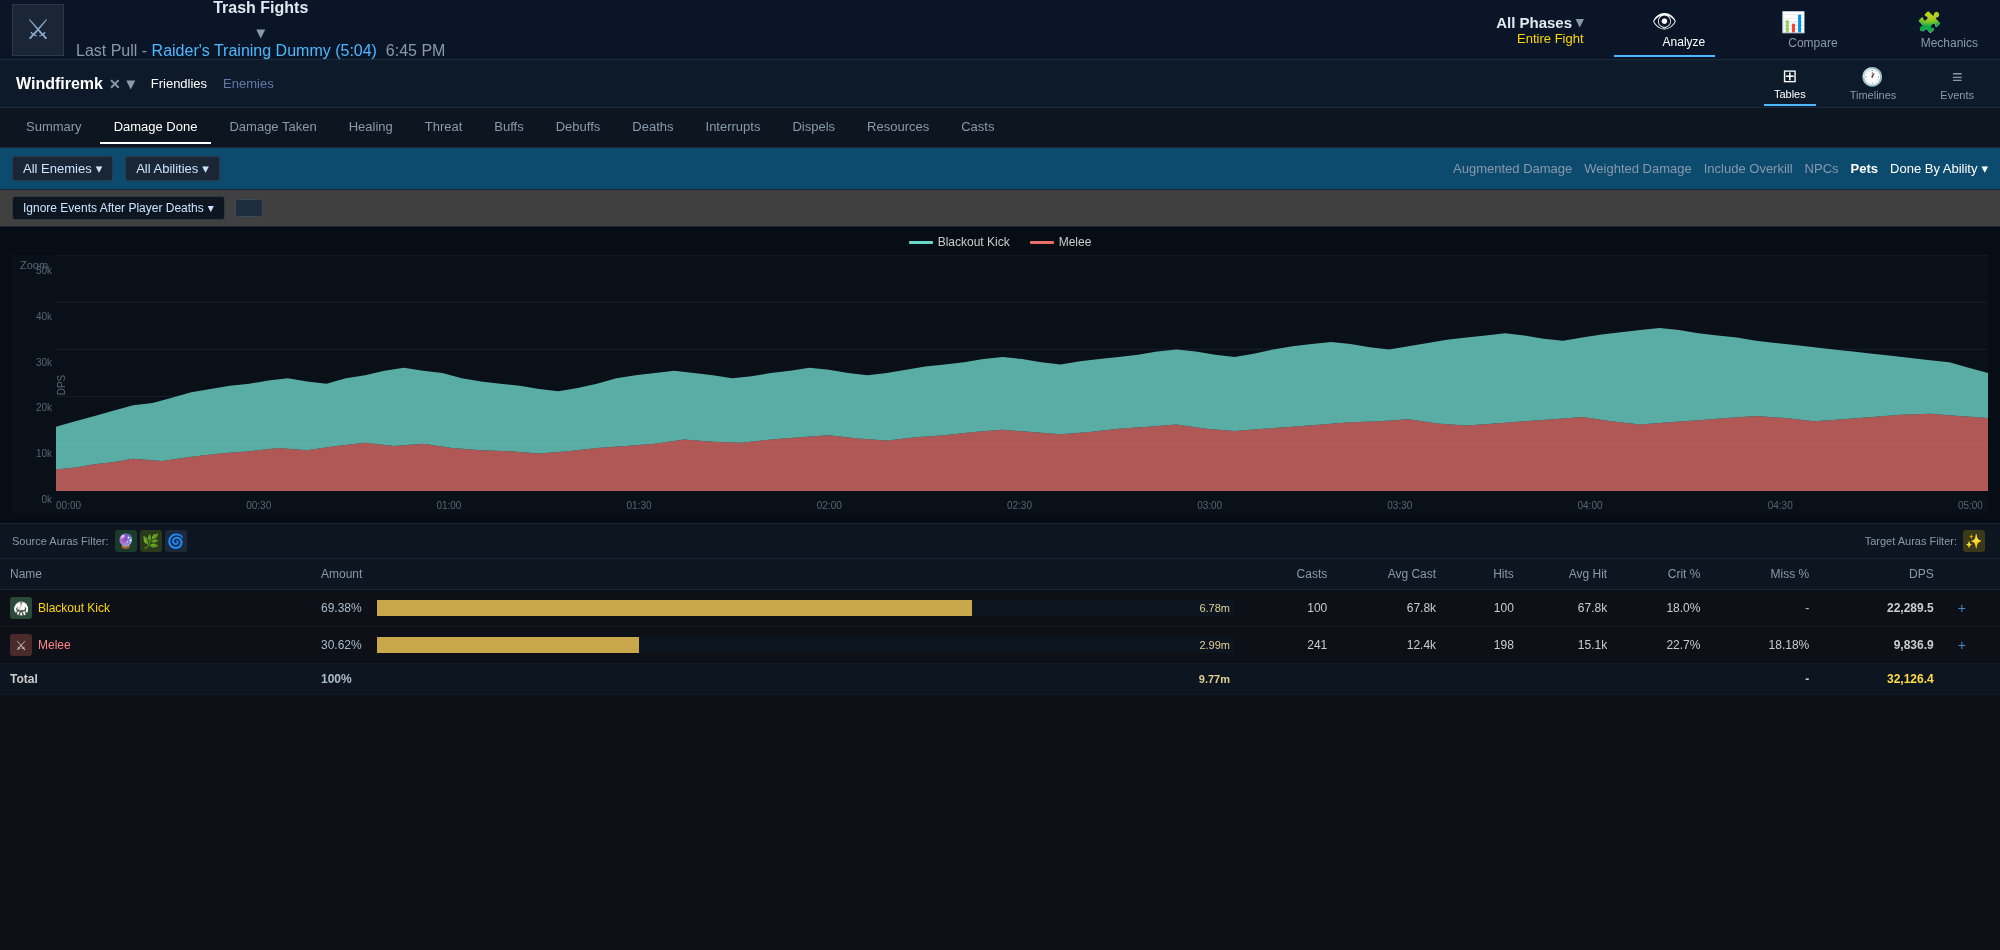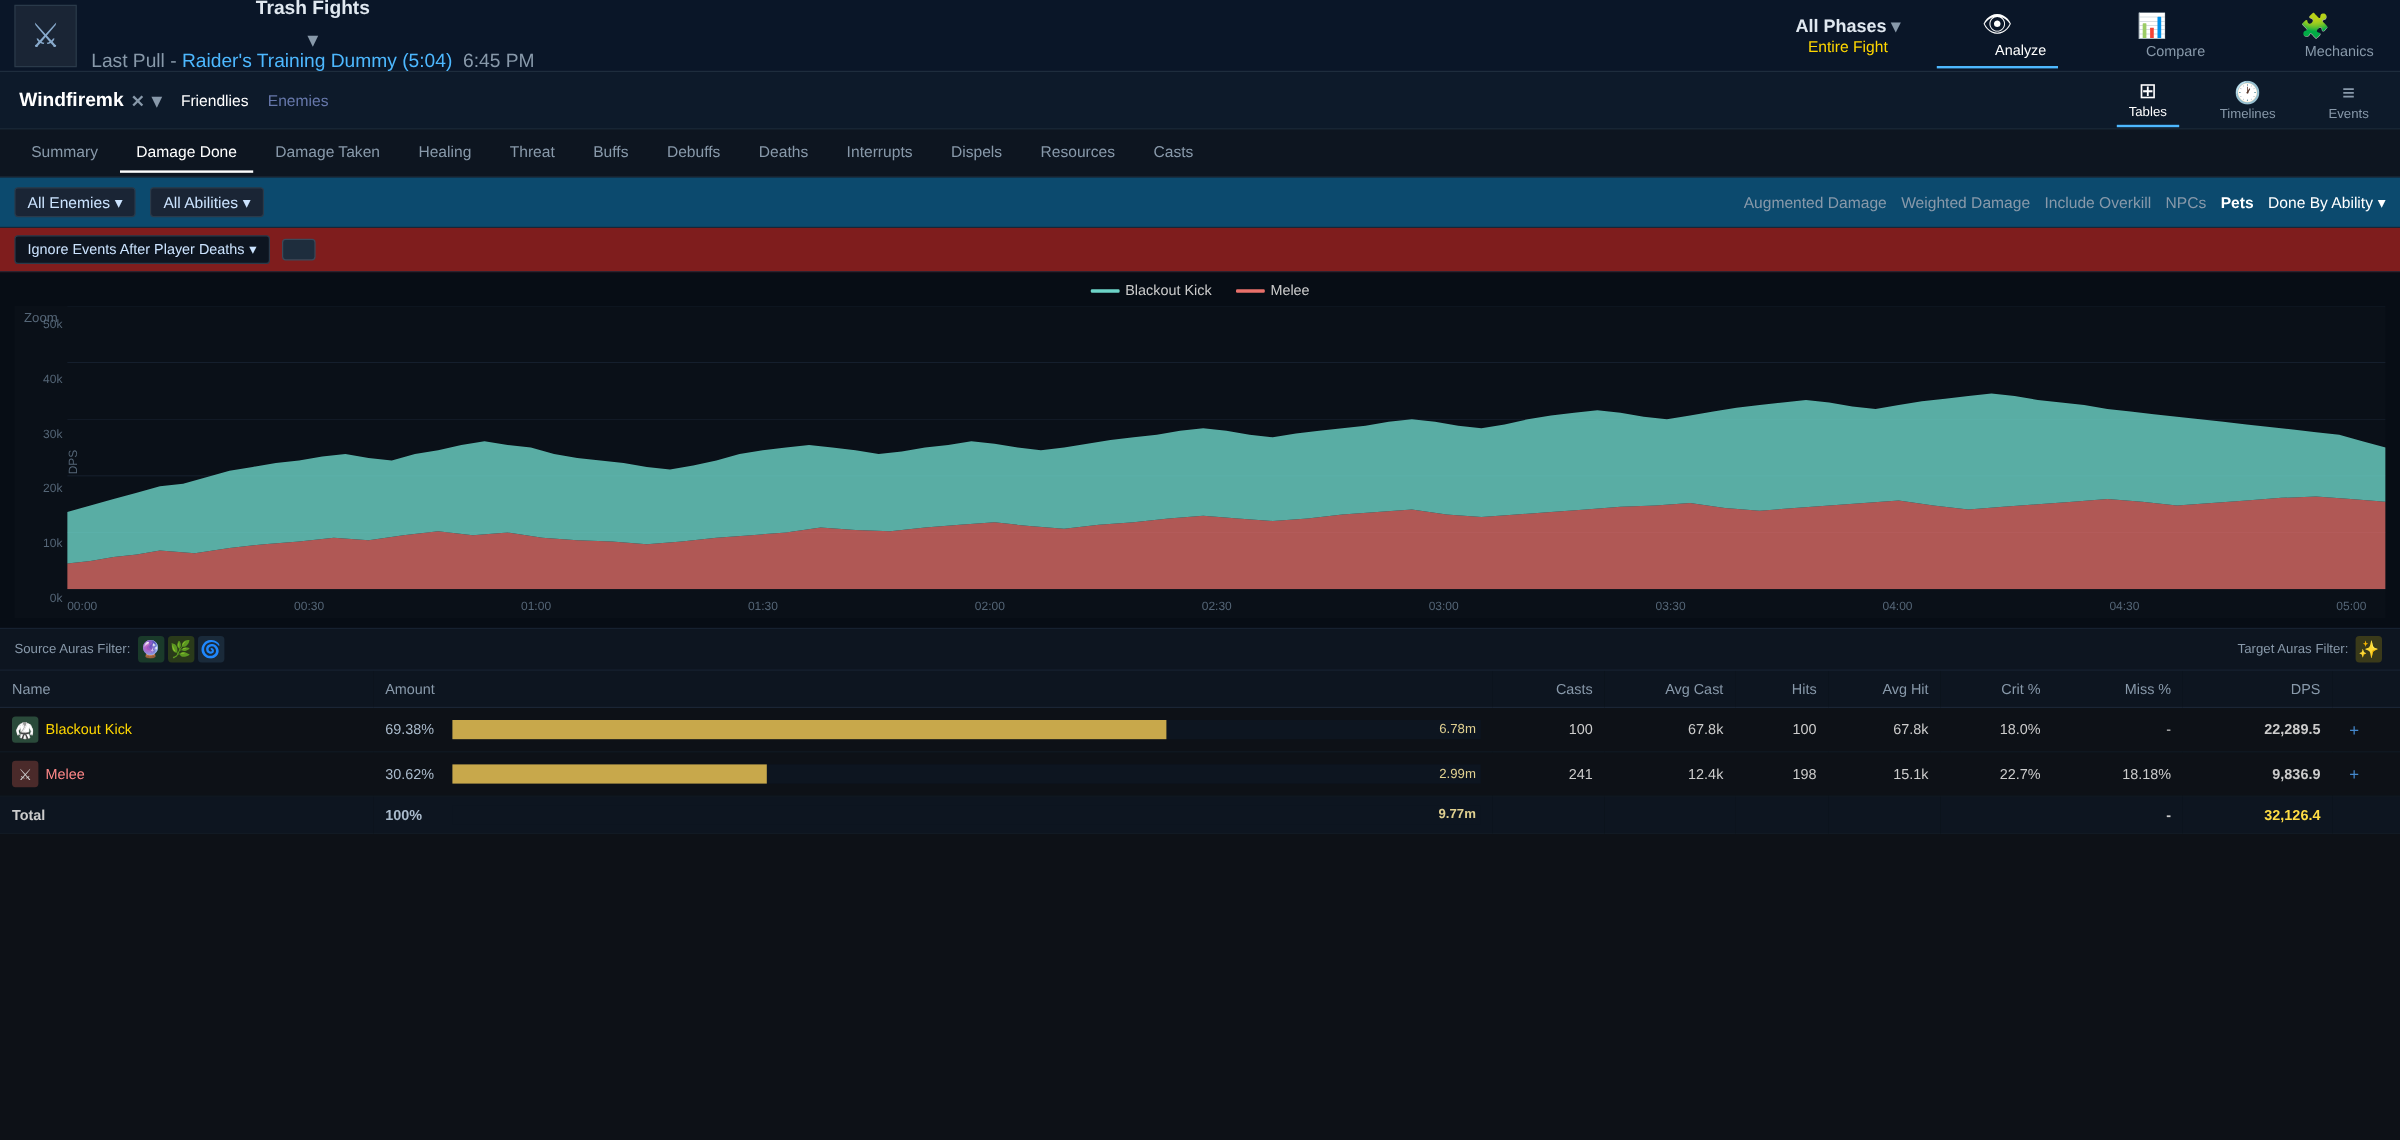--- a/index.html
+++ b/index.html
@@ -47,21 +47,21 @@
     }
     .top-bar-title .sub-title .link {
       color: #4db8ff;
     }
     .top-bar-title .sub-title .time {
       color: #8899aa;
     }
     .phase-selector {
       display: flex;
       flex-direction: column;
-      align-items: center;
+      align-items: flex-end;
       margin: 0 30px;
     }
     .phase-selector .phase-main {
       color: #e0e8f0;
       font-size: 15px;
       font-weight: bold;
       display: flex;
       align-items: center;
       gap: 4px;
     }
@@ -223,21 +223,21 @@
       font-weight: normal;
       font-size: 13px;
       cursor: pointer;
       display: flex;
       align-items: center;
       gap: 4px;
     }
 
     
     .events-filter-bar {
-      background: #7f1d1d;
+      background: #404040;
       display: flex;
       align-items: center;
       padding: 6px 12px;
       gap: 10px;
       border-bottom: 1px solid #1a2535;
     }
     .ignore-dropdown {
       background: #0d1520;
       border: 1px solid #2a3a4a;
       color: #cce4ff;
@@ -353,21 +353,21 @@
       bottom: 24px;
     }
     .chart-svg-wrapper svg {
       width: 100%;
       height: 100%;
     }
     .chart-x-labels {
       position: absolute;
       bottom: 0;
       left: 44px;
-      right: 16px;
+      right: 5px;
       height: 20px;
       display: flex;
       justify-content: space-between;
       align-items: center;
     }
     .x-label {
       font-size: 10px;
       color: #556677;
     }
 

